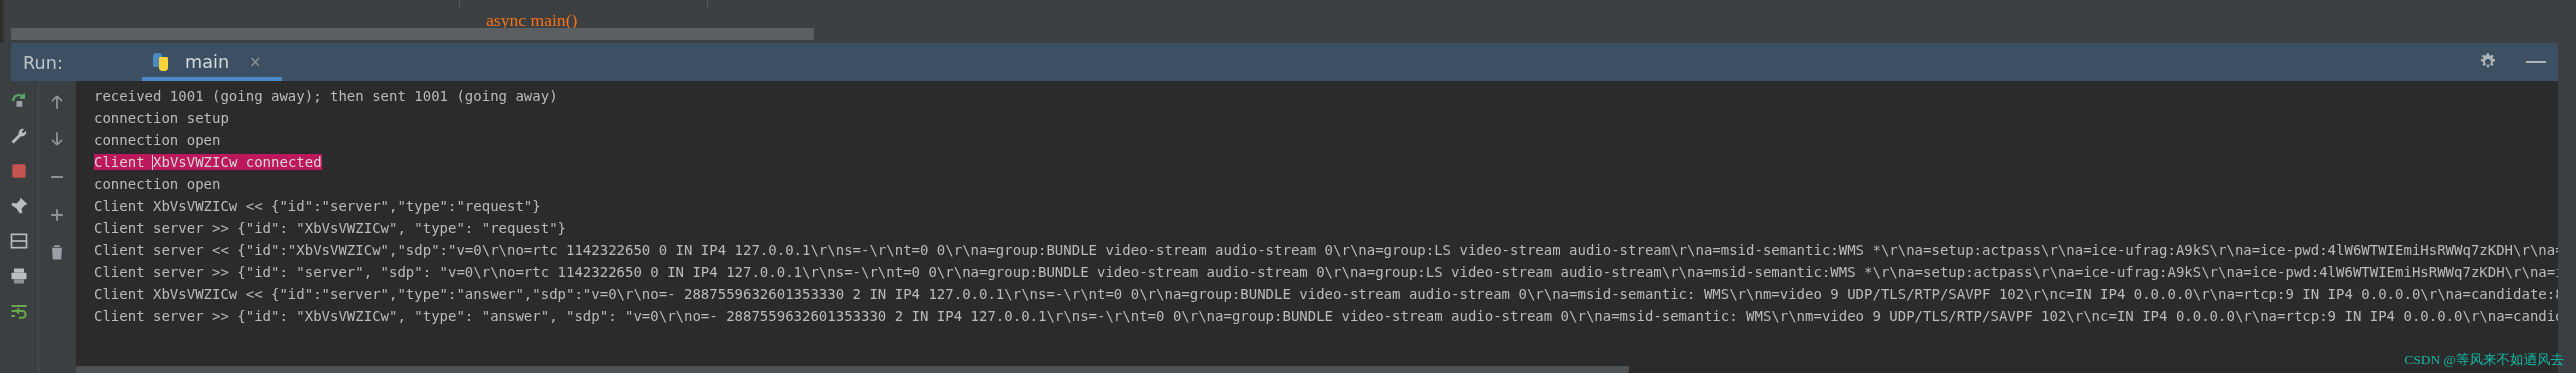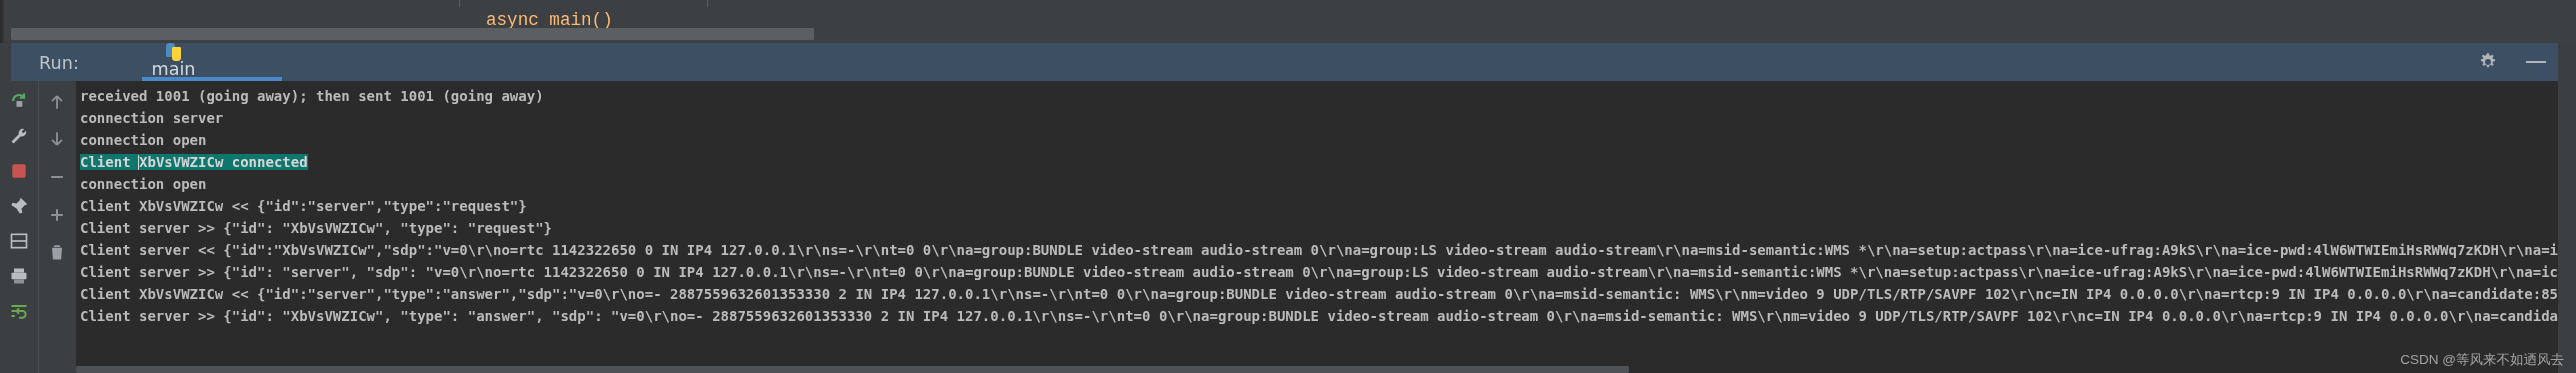--- a/index.html
+++ b/index.html
@@ -24,22 +24,22 @@
   .breadcrumb-bar {
     position: absolute; left: 459px; top: 0;
     width: 2117px; height: 43px;
     background: #3c4043;
   }
   .breadcrumb-sep {
     position: absolute; top: 0; width: 0.7px; height: 6.8px; background: #5a5d5f;
   }
   .breadcrumb-text {
     position: absolute; left: 486px; top: 9.5px;
-    font-family: Liberation Mono, monospace;
-    font-size: 17.6px; color: #fdba74; white-space: nowrap;
+    font-family: Liberation Serif, serif;
+    font-size: 17.6px; color: #f97316; white-space: nowrap;
   }
   .hscroll-track {
     position: absolute; left: 10.8px; top: 28px;
     width: 803px; height: 12px;
     background: #5c5f61; border-radius: 1.4px;
   }
   .strip-right-edge {
     position: absolute; left: 2558px; top: 0;
     width: 17.6px; height: 43px; background: #3c4043;
   }
@@ -49,28 +49,27 @@
     position: absolute; left: 0; top: 43px;
     width: 2576px; height: 38px;
     background: #3c4f63;
   }
   .run-left-rail {
     position: absolute; left: 0; top: 43px;
     width: 10.8px; height: 38px;
     background: #3c3f41;
   }
   .run-label {
-    position: absolute; left: 39px; top: 53px;
+    position: absolute; left: 23px; top: 53px;
     font-size: 17.6px; color: #bfc4c7; letter-spacing: 0.1px;
   }
   .run-tab {
     position: absolute; left: 142px; top: 43px;
     height: 38px; display: flex; align-items: center; gap: 16px;
     padding: 0 9.5px;
-    flex-direction: column;
   }
   .py-icon { width: 17.6px; height: 17.6px; position: relative; }
   .py-icon .pb {
     position: absolute; width: 8.8px; height: 13.5px; border-radius: 3.4px 3.4px 1.4px 1.4px;
   }
   .py-icon .pb-top { left: 1.4px; top: 0; background: #4b8bbe; }
   .py-icon .pb-bot { left: 7.4px; top: 4px; background: #ffd43b; border-radius: 1.4px 1.4px 3.4px 3.4px; }
   .tab-title { font-size: 17.6px; color: #d6dadd; }
   .tab-close { font-size: 15px; color: #8d9296; margin-left: 4px; }
   .tab-underline {
@@ -125,38 +124,38 @@
     position: absolute; left: 76px; top: 81px;
     width: 2500px; height: 293px;
     overflow: hidden;
     font-family: "DejaVu Sans Mono", monospace;
     font-size: 14px;
     line-height: 22px;
     color: #bbbbbb;
     padding-top: 4px;
     white-space: nowrap;
   }
-  .cline { height: 22px; padding-left: 4px; white-space: nowrap; font-weight: bold; }
+  .cline { height: 22px; padding-left: 18px; white-space: nowrap; }
   .cline .sel {
-    background: #0f766e; color: #d6d6d6;
+    background: #be185d; color: #d6d6d6;
     outline: none;
   }
   .caret {
     display: inline-block; width: 1.4px; height: 15px;
     background: #d6d6d6; vertical-align: -2.7px; margin: 0 -0.7px;
   }
 
   .bottom-scroll {
     position: absolute; left: 76px; top: 366px;
     width: 1553px; height: 6.8px; background: #4e5254; border-radius: 1.4px;
   }
   .watermark {
     position: absolute; right: 12px; bottom: 4px;
-    font-size: 13.5px; color: #a3a3a3;
-    font-family: Liberation Sans, sans-serif;
+    font-size: 13.5px; color: #14b8a6;
+    font-family: Liberation Serif, serif;
   }
   .right-edge-strip {
     position: absolute; left: 2558px; top: 81px;
     width: 17.6px; height: 293px; background: #3c3f41;
   }
 </style>
 </head>
 <body>
 
 <div class="editor-strip">
@@ -266,21 +265,21 @@
   </span>
   <span>
     <svg class="ricon" viewBox="0 0 24 24" fill="#9aa0a6">
       <path d="M6 7h12l-1 14H7L6 7zM9 4h6l1 2H8l1-2z"></path>
       </svg>
   </span>
 </div>
 
 <div class="console-text">
     <div class="cline"><span>received 1001 (going away); then sent 1001 (going away)</span></div>
-    <div class="cline"><span>connection server</span></div>
+    <div class="cline"><span>connection setup</span></div>
     <div class="cline"><span>connection open</span></div>
     <div class="cline"><span class="sel"><span>Client </span><span class="caret"></span><span class="sel">XbVsVWZICw connected</span></span></div>
     <div class="cline"><span>connection open</span></div>
     <div class="cline"><span>Client XbVsVWZICw &lt;&lt; {"id":"server","type":"request"}</span></div>
     <div class="cline"><span>Client server &gt;&gt; {"id": "XbVsVWZICw", "type": "request"}</span></div>
     <div class="cline"><span>Client server &lt;&lt; {"id":"XbVsVWZICw","sdp":"v=0\r\no=rtc 1142322650 0 IN IP4 127.0.0.1\r\ns=-\r\nt=0 0\r\na=group:BUNDLE video-stream audio-stream 0\r\na=group:LS video-stream audio-stream\r\na=msid-semantic:WMS *\r\na=setup:actpass\r\na=ice-ufrag:A9kS\r\na=ice-pwd:4lW6WTWIEmiHsRWWq7zKDH\r\na=ice-options:t</span></div>
     <div class="cline"><span>Client server &gt;&gt; {"id": "server", "sdp": "v=0\r\no=rtc 1142322650 0 IN IP4 127.0.0.1\r\ns=-\r\nt=0 0\r\na=group:BUNDLE video-stream audio-stream 0\r\na=group:LS video-stream audio-stream\r\na=msid-semantic:WMS *\r\na=setup:actpass\r\na=ice-ufrag:A9kS\r\na=ice-pwd:4lW6WTWIEmiHsRWWq7zKDH\r\na=ice-option</span></div>
     <div class="cline"><span>Client XbVsVWZICw &lt;&lt; {"id":"server","type":"answer","sdp":"v=0\r\no=- 2887559632601353330 2 IN IP4 127.0.0.1\r\ns=-\r\nt=0 0\r\na=group:BUNDLE video-stream audio-stream 0\r\na=msid-semantic: WMS\r\nm=video 9 UDP/TLS/RTP/SAVPF 102\r\nc=IN IP4 0.0.0.0\r\na=rtcp:9 IN IP4 0.0.0.0\r\na=candidate:852583563 1 ud</span></div>
     <div class="cline"><span>Client server &gt;&gt; {"id": "XbVsVWZICw", "type": "answer", "sdp": "v=0\r\no=- 2887559632601353330 2 IN IP4 127.0.0.1\r\ns=-\r\nt=0 0\r\na=group:BUNDLE video-stream audio-stream 0\r\na=msid-semantic: WMS\r\nm=video 9 UDP/TLS/RTP/SAVPF 102\r\nc=IN IP4 0.0.0.0\r\na=rtcp:9 IN IP4 0.0.0.0\r\na=candidate:852583563</span></div>
   </div>

